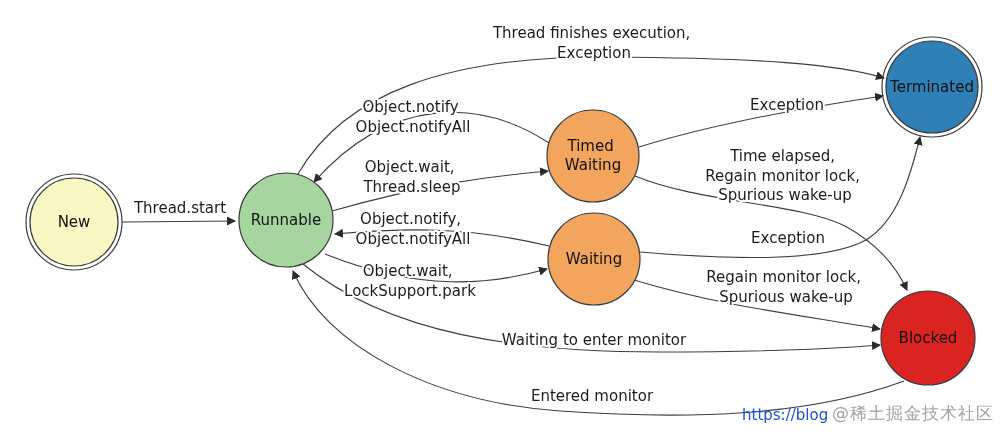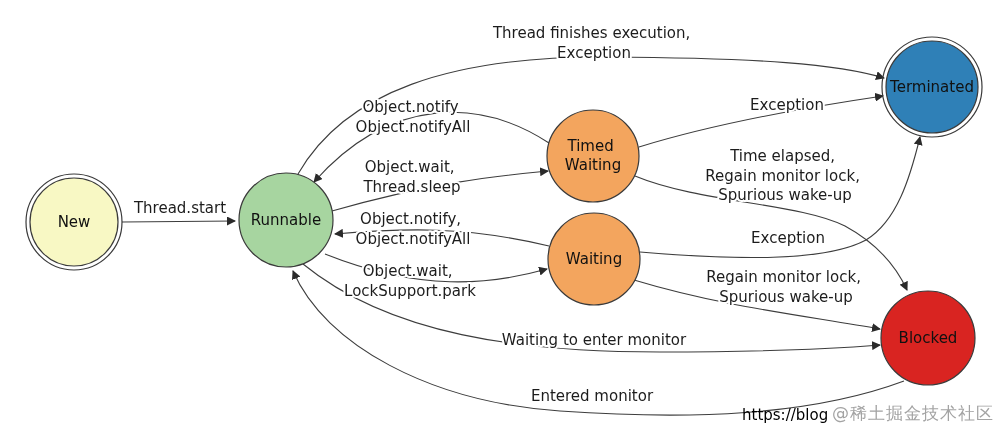--- a/index.html
+++ b/index.html
@@ -13,21 +13,21 @@
   .edge-label{
     font-size:15px;fill:#1c1c1c;text-anchor:middle;
     paint-order:stroke;stroke:#ffffff;stroke-width:4px;stroke-linejoin:round;
   }
   .node-label{font-size:15px;fill:#111111;text-anchor:middle;}
   .watermark{
     position:absolute;right:6px;top:402px;font-size:17px;color:#a3a3a3;
     letter-spacing:1px;
   }
   .watermark-url{
-    position:absolute;left:742px;top:406px;font-size:15px;color:#000000;
+    position:absolute;left:742px;top:406px;font-size:15px;color:#1d4ed8;
   }
 </style>
 </head>
 <body>
 
 <div class="stage">
 
   <svg width="1000" height="441" viewBox="0 0 1000 441">
     <defs>
       <marker id="arrow" markerWidth="10" markerHeight="9" refX="8" refY="4.5" orient="auto" markerUnits="userSpaceOnUse">

